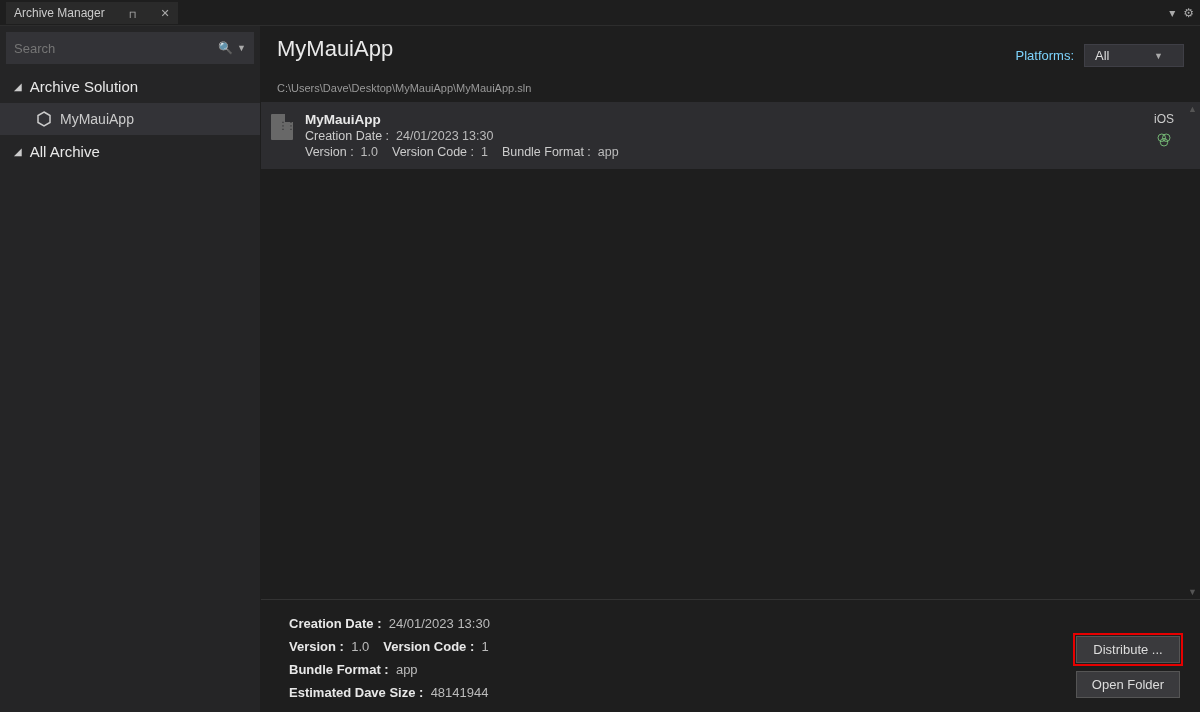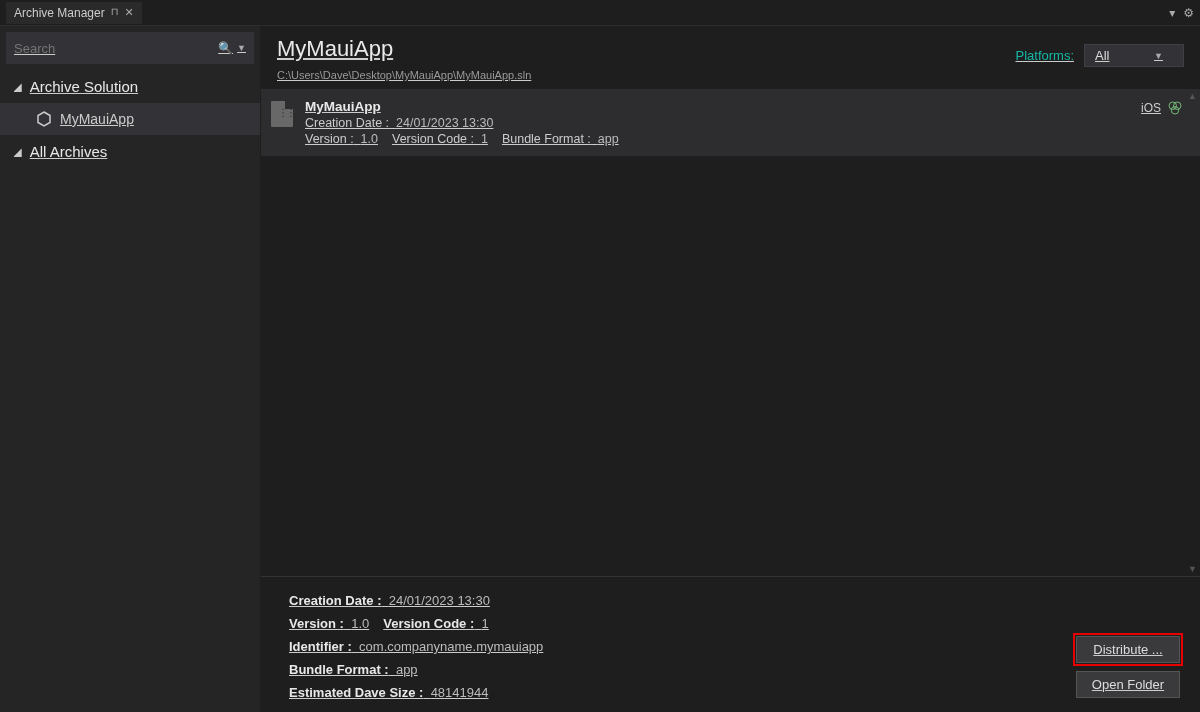--- a/index.html
+++ b/index.html
@@ -21,37 +21,37 @@
   background: #1e1e1e;
   display: flex;
   align-items: center;
   padding: 0 6px;
   border-bottom: 1px solid #2d2d2d;
 }
 .titlebar .tab {
   background: #2a2a2a;
   padding: 4px 8px;
   display: flex;
-  align-items: flex-start;
-  gap: 6px;
+  align-items: flex-end;
+  gap: 24px;
   font-size: 12px;
   color: #cccccc;
 }
 .titlebar .tab .pin-icon { font-size: 10px; color: #aaa; }
 .titlebar .tab .close-icon { font-size: 11px; color: #aaa; cursor: pointer; }
 .titlebar .spacer { flex: 1; }
 .titlebar .dropdown-icon, .titlebar .gear-icon {
   color: #aaa;
   font-size: 12px;
   margin-left: 8px;
   cursor: pointer;
 }
 
 
-.main { flex: 1; display: flex; min-height: 0; text-decoration: underline; }
+.main { flex: 1; display: flex; min-height: 0; }
 
 
 .sidebar {
   width: 261px;
   background: #252526;
   display: flex;
   flex-direction: column;
   border-right: 1px solid #1e1e1e;
 }
 .search-row {
@@ -112,29 +112,29 @@
 }
 .header-left { flex: 1; }
 .header-title {
   font-size: 22px;
   font-weight: 400;
   color: #eaeaea;
 }
 .header-path {
   font-size: 11px;
   color: #999;
-  margin-top: 7px;
+  margin-top: 20px;
 }
 .header-right {
   display: flex;
   align-items: center;
   gap: 10px;
   margin-top: 8px;
 }
-.header-right .label { color: #14b8a6; font-size: 13px; }
+.header-right .label { color: #7dd3fc; font-size: 13px; }
 .select {
   background: #333337;
   border: 1px solid #3f3f46;
   color: #ddd;
   padding: 3px 20px 3px 10px;
   font-size: 13px;
   position: relative;
   width: 100px;
   display: flex;
   justify-content: space-between;
@@ -183,21 +183,21 @@
   color: #2d2d30;
   letter-spacing: -2px;
 }
 .archive-details { flex: 1; font-size: 12.5px; color: #ccc; display: flex; flex-direction: column; gap: 2px; }
 .archive-details .arch-name { font-size: 13.5px; font-weight: 600; color: #e8e8e8; }
 .archive-details .line { display: flex; gap: 14px; flex-wrap: wrap; }
 .archive-details .kv .k { color: #ccc; }
 .archive-details .kv .v { color: #bbb; }
 .archive-platform {
   display: flex;
-  flex-direction: row;
+  flex-direction: column;
   align-items: center;
   gap: 5px;
   min-width: 40px;
 }
 .archive-platform .plat-label { font-size: 12px; color: #ccc; }
 
 .empty-area {
   flex: 1;
   background: #1e1e1e;
 }
@@ -292,21 +292,21 @@
       <span class="hex-icon">
         <svg width="16" height="16" viewBox="0 0 16 16">
             <polygon points="8,1 14,4.5 14,11.5 8,15 2,11.5 2,4.5"></polygon>
           </svg>
       </span>
       <span>MyMauiApp</span>
     </div>
 
     <div class="tree-item section">
       <span class="expand-icon">◢</span>
-      <span>All Archives</span>
+      <span>All Archive</span>
     </div>
   </div>
 
   <div class="content">
 
     <div class="header">
       <div class="header-left">
         <div class="header-title">MyMauiApp</div>
         <div class="header-path">C:\Users\Dave\Desktop\MyMauiApp\MyMauiApp.sln</div>
       </div>
@@ -352,23 +352,20 @@
     <div class="detail-panel">
       <div class="detail-left">
         <div class="row">
           <span class="kv"><span class="k">Creation Date :</span>&nbsp;&nbsp;<span class="v">24/01/2023 13:30</span></span>
         </div>
         <div class="row">
           <span class="kv"><span class="k">Version :</span>&nbsp;&nbsp;<span class="v">1.0</span></span>
           <span class="kv"><span class="k">Version Code :</span>&nbsp;&nbsp;<span class="v">1</span></span>
         </div>
         <div class="row">
-          <span class="kv"><span class="k">Identifier :</span>&nbsp;&nbsp;<span class="v">com.companyname.mymauiapp</span></span>
-        </div>
-        <div class="row">
           <span class="kv"><span class="k">Bundle Format :</span>&nbsp;&nbsp;<span class="v">app</span></span>
         </div>
         <div class="row">
           <span class="kv"><span class="k">Estimated Dave Size :</span>&nbsp;&nbsp;<span class="v">48141944</span></span>
         </div>
       </div>
       <div class="detail-right">
         <div class="btn highlight">Distribute ...</div>
         <div class="btn">Open Folder</div>
       </div>

